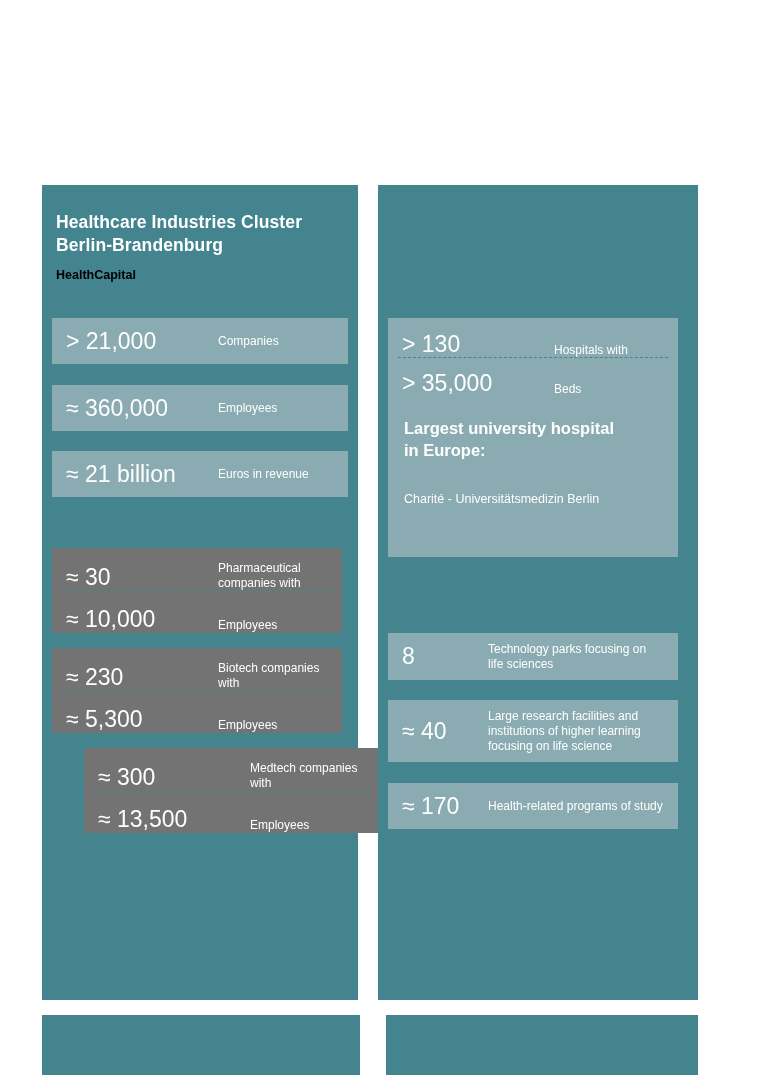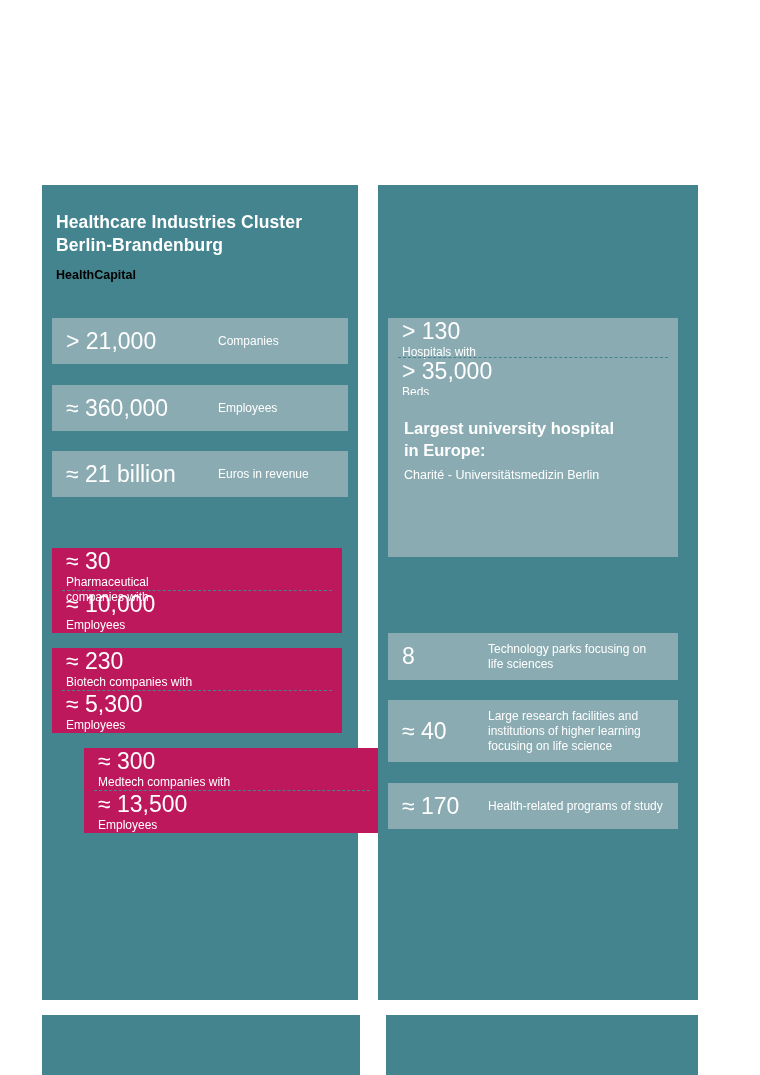--- a/index.html
+++ b/index.html
@@ -80,27 +80,26 @@
     line-height: 15px;
     white-space: pre-line;
   }
 
   
   .group {
     position: absolute;
     box-sizing: border-box;
   }
   .group.light { background: #8aabb1; }
-  .group.gray  { background: #be185d; }
+  .group.gray  { background: #737373; }
   .group-row {
     display: flex;
-    align-items: flex-start;
+    align-items: flex-end;
     box-sizing: border-box;
     position: relative;
-    flex-direction: column;
   }
   .divider {
     position: absolute;
     left: 10px;
     right: 10px;
     height: 0;
     border-top: 1.5px dashed #44848e;
   }
 
   
@@ -114,21 +113,21 @@
     color: #ffffff;
     font-size: 16.5px;
     font-weight: bold;
     line-height: 22px;
     white-space: pre-line;
   }
   .textblock-body {
     color: #ffffff;
     font-size: 12.5px;
     line-height: 17px;
-    margin-top: 6px;
+    margin-top: 30px;
   }
 </style>
 </head>
 <body>
 
 <div class="infographic">
 
   <div class="panel panel-left">
 
     <div class="header">

